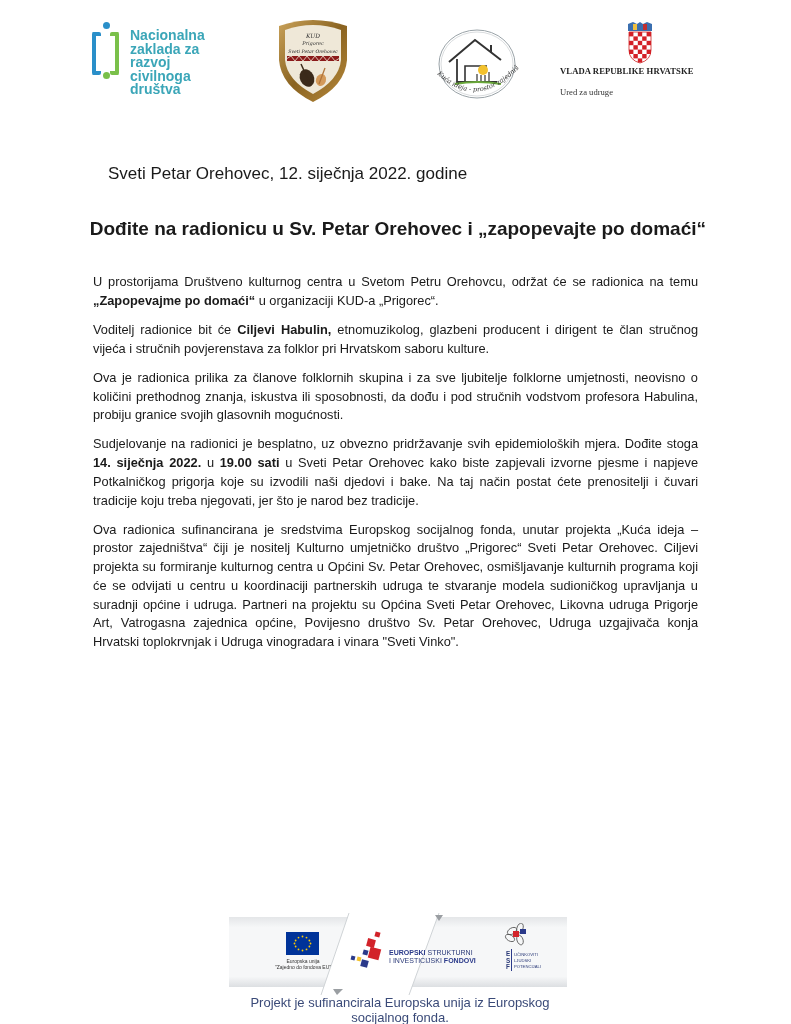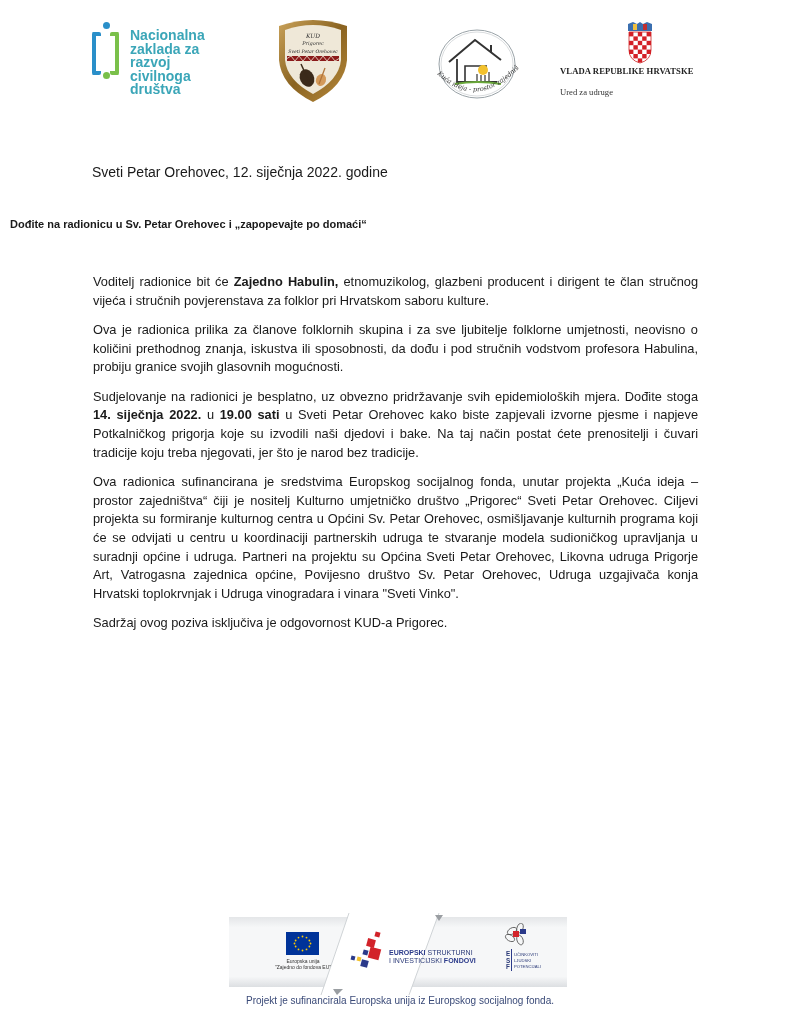--- a/index.html
+++ b/index.html
@@ -21,31 +21,31 @@
 
   #logo-kud { left: 273px; top: 14px; width: 80px; height: 90px; }
   #logo-kuca { left: 427px; top: 26px; width: 100px; height: 85px; }
   #logo-vlada { left: 560px; top: 22px; width: 160px; height: 80px; text-align: left; }
   .vlada-title { position: absolute; left: 0; width: 160px; top: 44px; font-family: "Liberation Serif", serif;
                  font-weight: bold; font-size: 8.6px; color: #222; letter-spacing: 0.1px; }
   .vlada-sub { position: absolute; left: 0; width: 160px; top: 56px; font-family: Liberation Serif, serif;
                font-size: 8.6px; color: #333; margin-top: 9px; }
 
   
-  #date-line { left: 92px; top: 164px; font-size: 14px; }
-  #doc-title { left: 0; width: 706px; top: 218px; text-align: left; font-size: 11px; font-weight: bold; padding-left: 10px; box-sizing: border-box; }
+  #date-line { left: 108px; top: 164px; font-size: 17px; }
+  #doc-title { left: 0; width: 706px; top: 218px; text-align: right; font-size: 19px; font-weight: bold; padding-left: 10px; box-sizing: border-box; }
 
   #content { left: 93px; top: 273px; width: 605px; font-size: 12.8px; line-height: 18.7px; }
   #content p { margin: 0 0 10.5px 0; text-align: justify; }
   #content p.last-left { text-align: left; }
   b { font-weight: bold; }
 
   
   #footer-banner { left: 229px; top: 913px; width: 338px; height: 84px; }
-  #footer-caption { left: 220px; width: 360px; top: 995px; text-align: center; font-size: 10px; color: #3a4a78; }
+  #footer-caption { left: 220px; width: 360px; top: 995px; text-align: center; font-size: 13px; color: #3a4a78; }
   .eu-caption { font-size: 5px; color: #333; text-align: center; line-height: 6px; }
   .esif-text { font-size: 6.3px; color: #2b3a78; line-height: 8px; }
 </style>
 </head>
 <body>
 
 <div id="logo-nzrcd" class="abs">
   <div class="nz-dot nz-dot-top"></div>
   <div class="nz-bracket nz-left"></div>
   <div class="nz-bracket nz-right"></div>
@@ -129,32 +129,32 @@
     </g>
   </svg>
   <div class="vlada-title">VLADA REPUBLIKE HRVATSKE</div>
   <div class="vlada-sub">Ured za udruge</div>
 </div>
 
 <div id="date-line" class="abs">Sveti Petar Orehovec, 12. siječnja 2022.  godine</div>
 <div id="doc-title" class="abs">Dođite na radionicu u Sv. Petar Orehovec i „zapopevajte po domaći“</div>
 
 <div id="content" class="abs">
-
-  <p><span>Voditelj radionice bit će </span><b>Zajedno Habulin,</b><span> etnomuzikolog, glazbeni producent i dirigent te član stručnog vijeća i stručnih povjerenstava za folklor pri Hrvatskom saboru kulture.</span></p>
+  <p><span>U prostorijama Društveno kulturnog centra u Svetom Petru Orehovcu, održat će se radionica na temu </span><b>„Zapopevajme po domaći“</b><span> u organizaciji KUD-a „Prigorec“.</span></p>
+
+  <p><span>Voditelj radionice bit će </span><b>Ciljevi Habulin,</b><span> etnomuzikolog, glazbeni producent i dirigent te član stručnog vijeća i stručnih povjerenstava za folklor pri Hrvatskom saboru kulture.</span></p>
 
 
   <p><span>Ova je radionica prilika za članove folklornih skupina i za sve ljubitelje folklorne umjetnosti, neovisno o količini prethodnog znanja, iskustva ili sposobnosti, da dođu i pod stručnih vodstvom profesora Habulina, probiju granice svojih glasovnih mogućnosti.</span></p>
 
   <p><span>Sudjelovanje na radionici je besplatno, uz obvezno pridržavanje svih epidemioloških mjera. Dođite stoga </span><b>14. siječnja 2022.</b><span> u </span><b>19.00 sati</b><span> u Sveti Petar Orehovec kako biste zapjevali izvorne pjesme i napjeve Potkalničkog prigorja koje su izvodili naši djedovi i bake. Na taj način postat ćete prenositelji i čuvari tradicije koju treba njegovati, jer što je narod bez tradicije.</span></p>
 
   <p><span>Ova radionica sufinancirana je sredstvima Europskog socijalnog fonda, unutar projekta „Kuća ideja – prostor zajedništva“ čiji je nositelj Kulturno umjetničko društvo „Prigorec“ Sveti Petar Orehovec. Ciljevi projekta su formiranje kulturnog centra u Općini Sv. Petar Orehovec, osmišljavanje kulturnih programa koji će se odvijati u centru u koordinaciji partnerskih udruga te stvaranje modela sudioničkog upravljanja u suradnji općine i udruga. Partneri na projektu su Općina Sveti Petar Orehovec, Likovna udruga Prigorje Art, Vatrogasna zajednica općine, Povijesno društvo Sv. Petar Orehovec, Udruga uzgajivača konja Hrvatski toplokrvnjak i Udruga vinogradara i vinara "Sveti Vinko".</span></p>
 
 
-  <p class="last-left"><span>Sadržaj ovog poziva isključiva je odgovornost KUD-a Prigorec.</span></p>
 </div>
 
 <div id="footer-banner" class="abs">
   <svg width="338" height="84" viewBox="0 0 338 84" style="position:absolute; left:0; top:0;">
     <defs>
       <linearGradient id="bg1" x1="0" y1="0" x2="0" y2="1">
         <stop offset="0" stop-color="#e4e6e8"></stop>
         <stop offset="0.15" stop-color="#f6f7f8"></stop>
         <stop offset="0.85" stop-color="#f6f7f8"></stop>
         <stop offset="1" stop-color="#dcdfe2"></stop>

